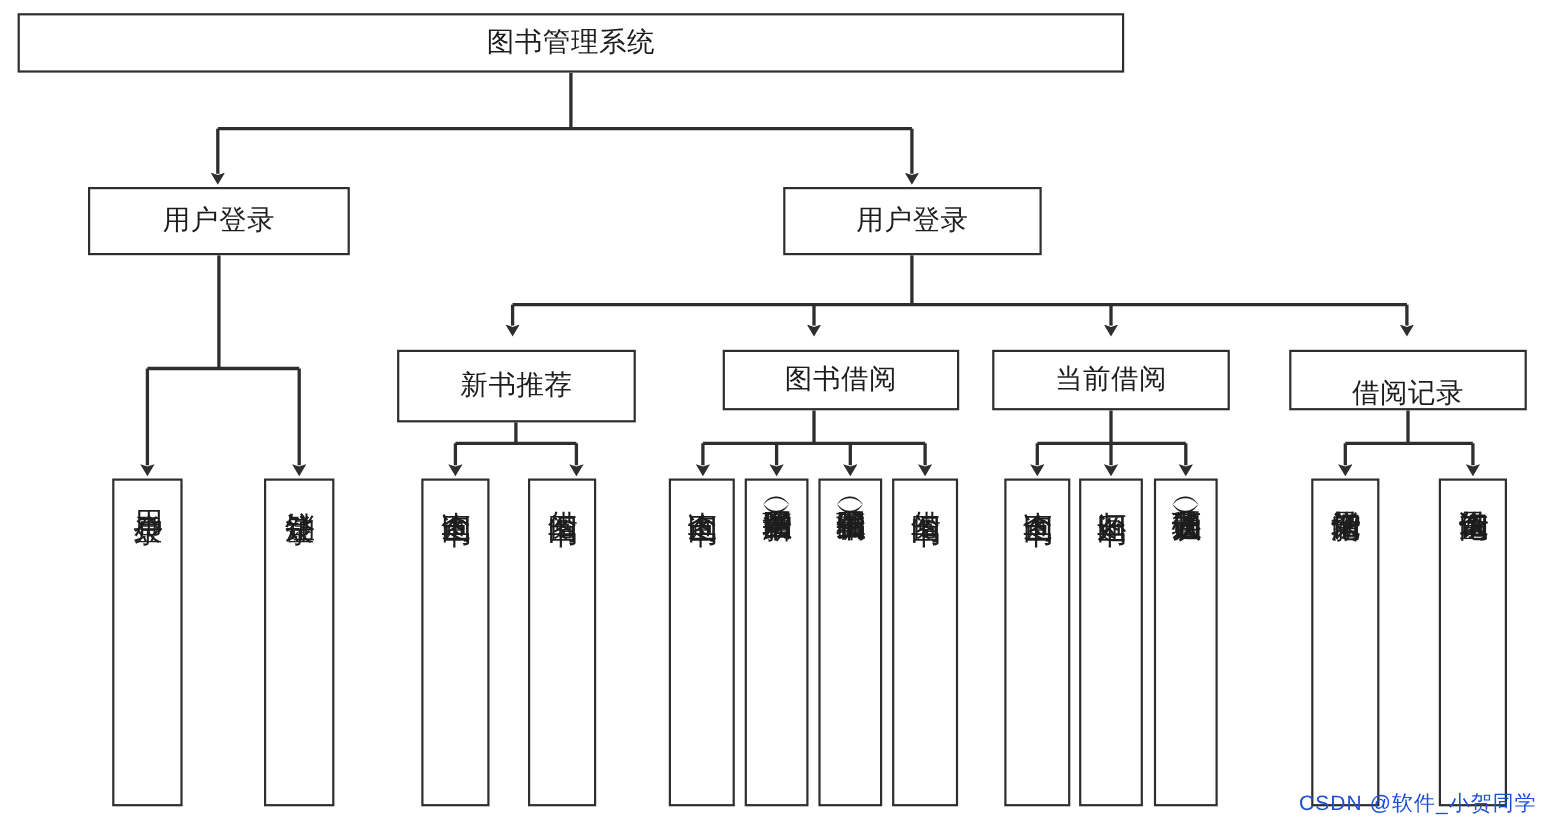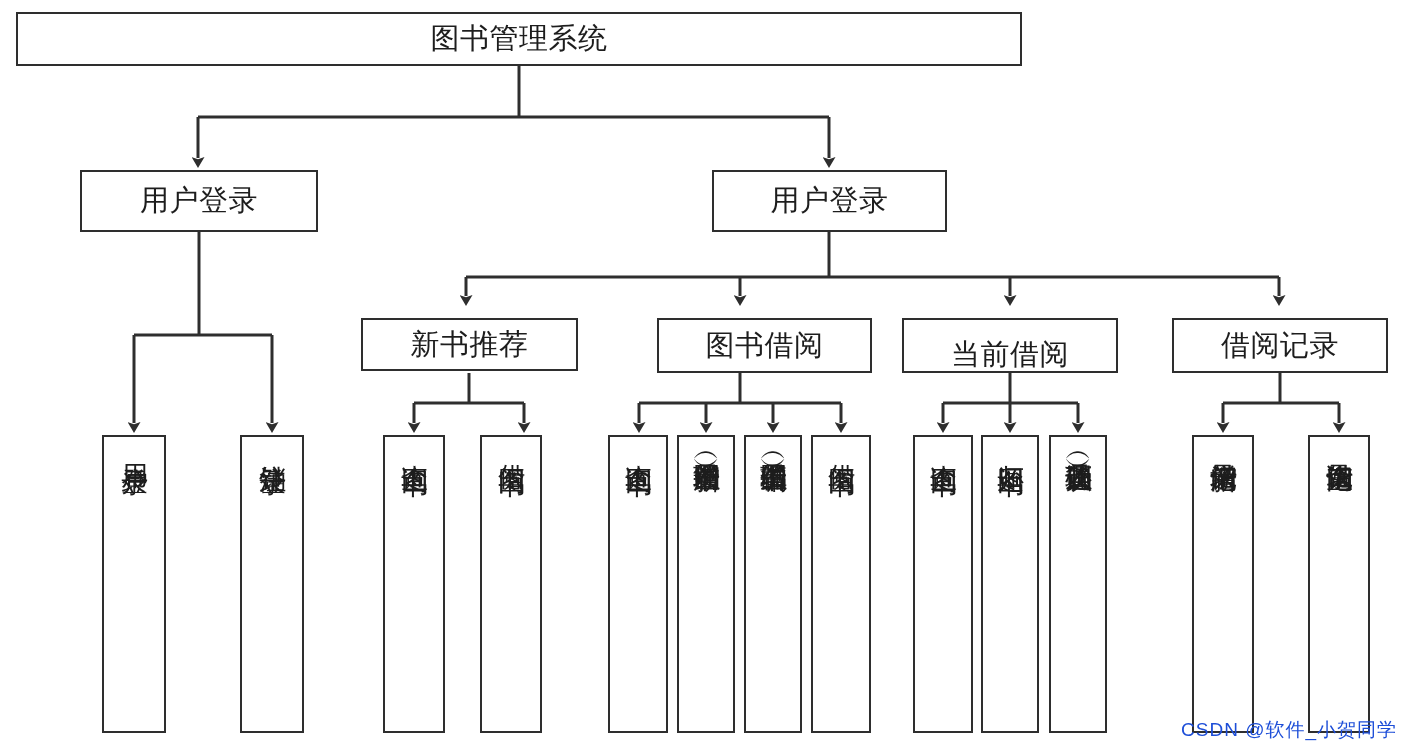--- a/index.html
+++ b/index.html
@@ -36,21 +36,21 @@
     justify-content: center;
     color: #1d1d1d;
   }
   .node-label {
     display: block;
     white-space: pre;
     letter-spacing: 0.5px;
   }
   
   .node.horiz {
-    font-size: 29px;
+    font-size: 25px;
   }
   .node.horiz .node-label {
     line-height: 1.1;
   }
   
   .node.vert {
     align-items: flex-start;
     justify-content: center;
     padding-top: 6px;
     font-size: 27px;
@@ -138,33 +138,33 @@
   </div>
 
   <div class="node horiz" style="left:80px; top:170px; width:238px; height:62px;">
     <span class="node-label">用户登录</span>
   </div>
 
   <div class="node horiz" style="left:712px; top:170px; width:235px; height:62px;">
     <span class="node-label">用户登录</span>
   </div>
 
-  <div class="node horiz" style="left:361px; top:318px; width:217px; height:53px;">
+  <div class="node horiz" style="left:361px; top:318px; width:217px; height:66px;">
     <span class="node-label">新书推荐</span>
   </div>
 
   <div class="node horiz" style="left:633px; top:318px; width:215px; height:55px;margin-left:24px;">
     <span class="node-label">图书借阅</span>
   </div>
 
-  <div class="node horiz" style="left:902px; top:318px; width:216px; height:55px;align-items:flex-end;">
+  <div class="node horiz" style="left:902px; top:318px; width:216px; height:55px;">
     <span class="node-label">当前借阅</span>
   </div>
 
-  <div class="node horiz" style="left:1172px; top:318px; width:216px; height:55px;">
+  <div class="node horiz" style="left:1172px; top:318px; width:216px; height:55px;align-items:flex-end;">
     <span class="node-label">借阅记录</span>
   </div>
 
   <div class="node vert" style="left:102px; top:435px; width:64px; height:298px;">
     <span class="node-label">用户登录</span>
   </div>
 
   <div class="node vert" style="left:240px; top:435px; width:64px; height:298px;">
     <span class="node-label">注销登录</span>
   </div>

